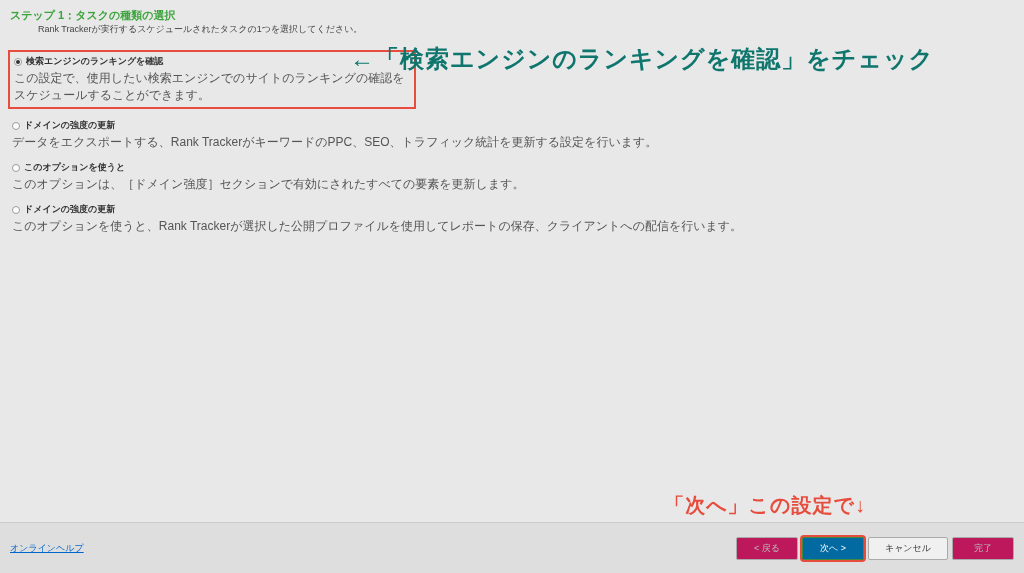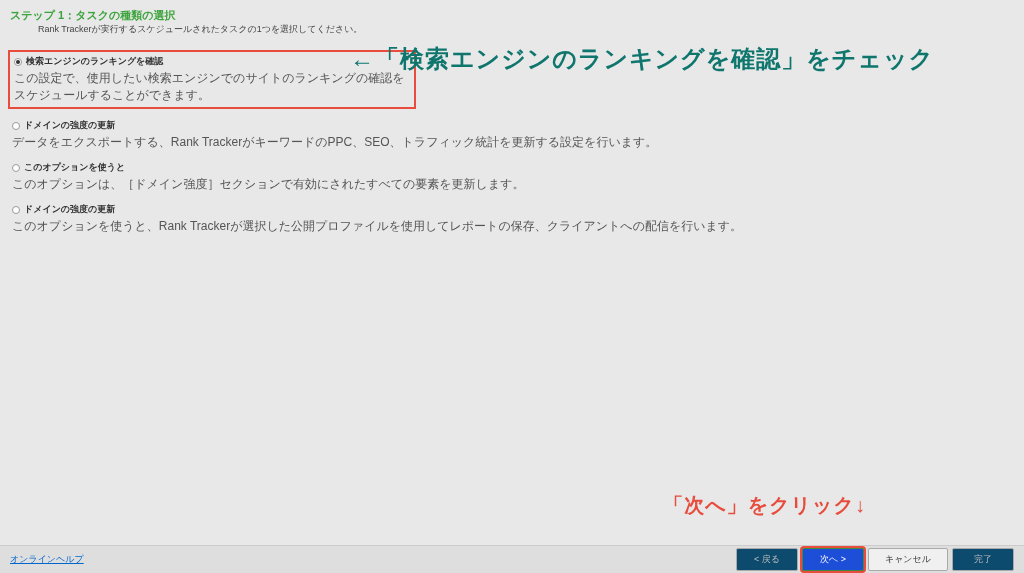--- a/index.html
+++ b/index.html
@@ -93,21 +93,21 @@
       color: #e74c3c;
       font-size: 20px;
       font-weight: bold;
       letter-spacing: 1px;
     }
     .footer {
       position: absolute;
       bottom: 0;
       left: 0;
       right: 0;
-      height: 28px;
+      height: 51px;
       background-color: #dedede;
       border-top: 1px solid #ccc;
       display: flex;
       align-items: center;
       justify-content: space-between;
       padding: 0 10px;
     }
     .help-link {
       color: #0066cc;
       text-decoration: underline;
@@ -123,24 +123,24 @@
       font-size: 9px;
       border: 1px solid #aaa;
       background: #f0f0f0;
       color: #666;
       border-radius: 2px;
       min-width: 62px;
       text-align: center;
     }
     .btn.disabled {
       color: #bbb;
-      background: #0c4a6e;
+      background: #be185d;
     }
     .btn.primary {
-      background: #1d4ed8;
+      background: #0369a1;
       border: 1px solid #3d8b40;
       color: #fff;
       box-shadow: 0 0 0 2px #e74c3c;
     }
     .btn.cancel {
       background: #f0f0f0;
       color: #333;
       padding-left: 16px;
     }
   </style>
@@ -181,21 +181,21 @@
         <span class="radio"></span>
         <span>ドメインの強度の更新</span>
       </div>
       <div class="option-desc">このオプションを使うと、Rank Trackerが選択した公開プロファイルを使用してレポートの保存、クライアントへの配信を行います。</div>
     </div>
 
   </div>
 </div>
 
 <div class="annotation-1">←「検索エンジンのランキングを確認」をチェック</div>
-<div class="annotation-2">「次へ」をクリック↓</div>
+<div class="annotation-2">「次へ」この設定で↓</div>
 
 <div class="footer">
   <a class="help-link">オンラインヘルプ</a>
   <div class="footer-buttons">
     <div class="btn disabled">&lt; 戻る</div>
     <div class="btn primary">次へ &gt;</div>
     <div class="btn cancel">キャンセル</div>
     <div class="btn disabled">完了</div>
   </div>
 </div>

